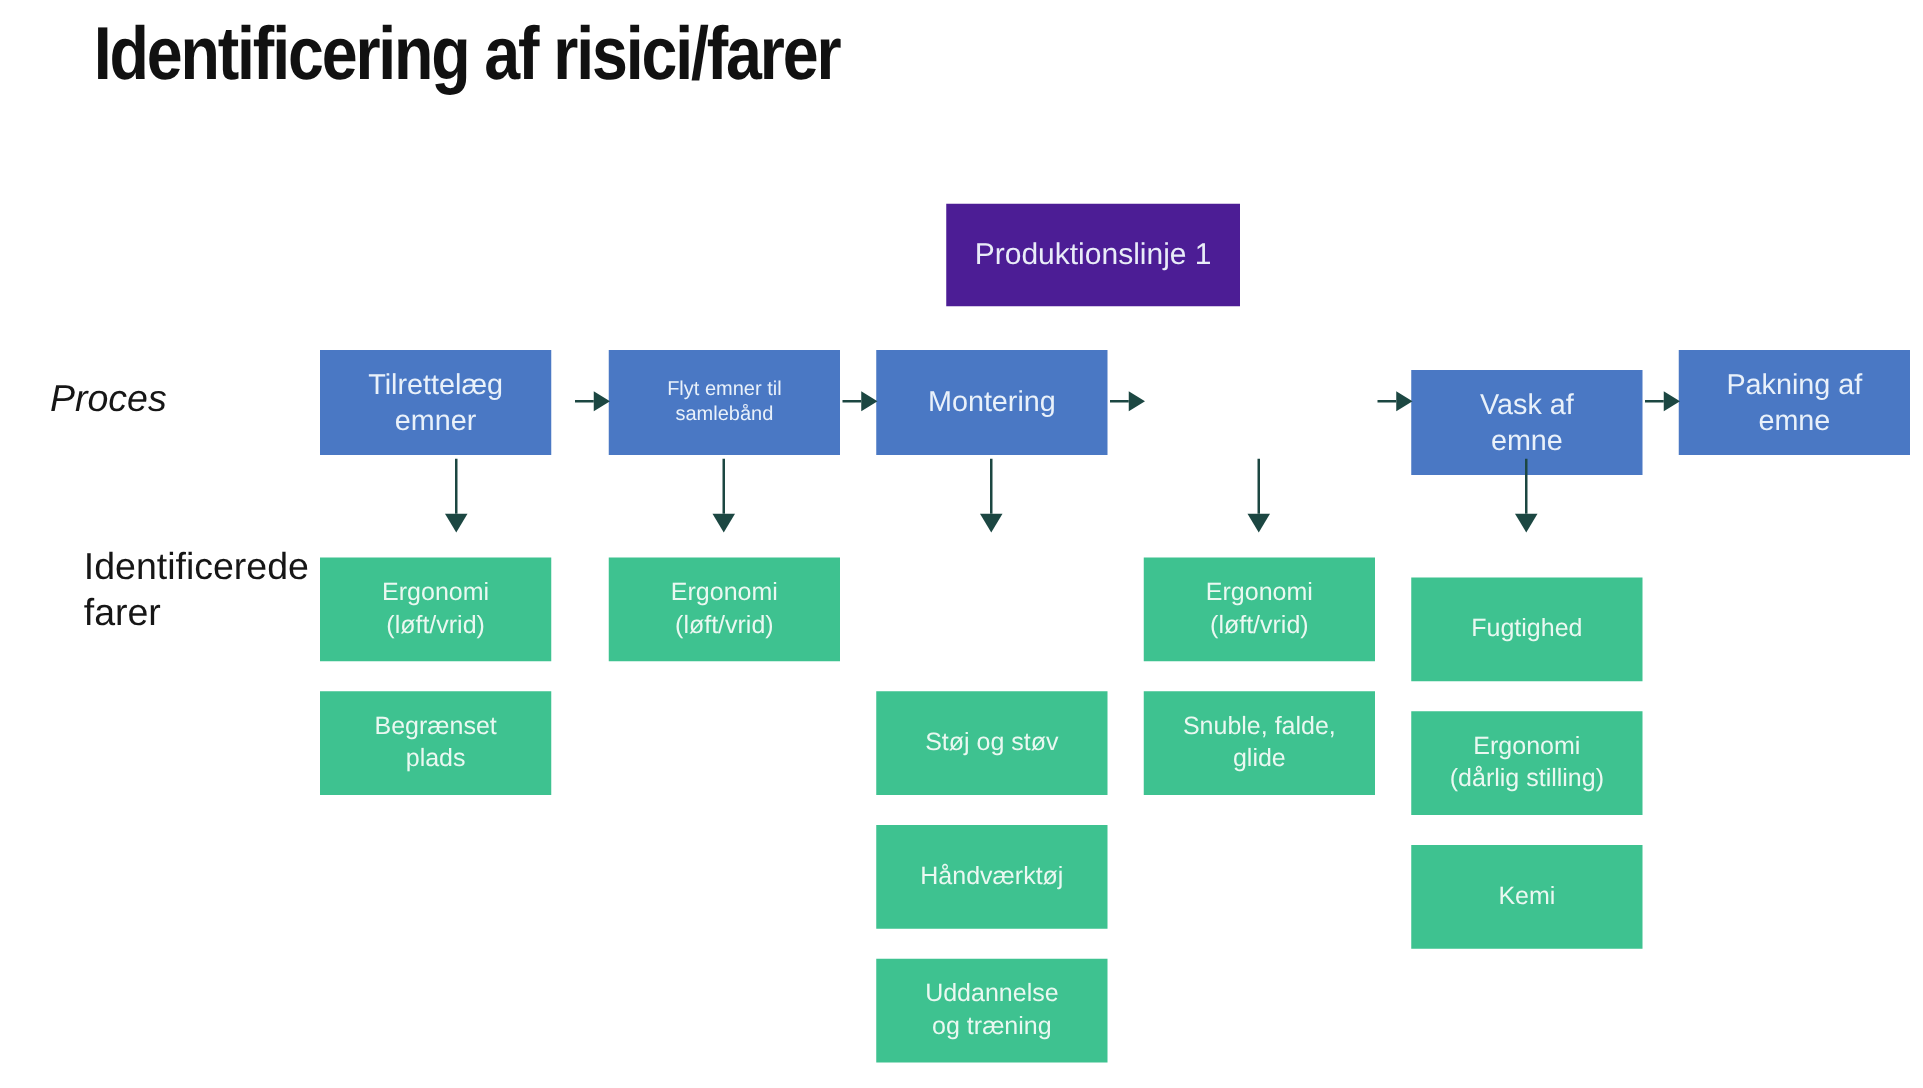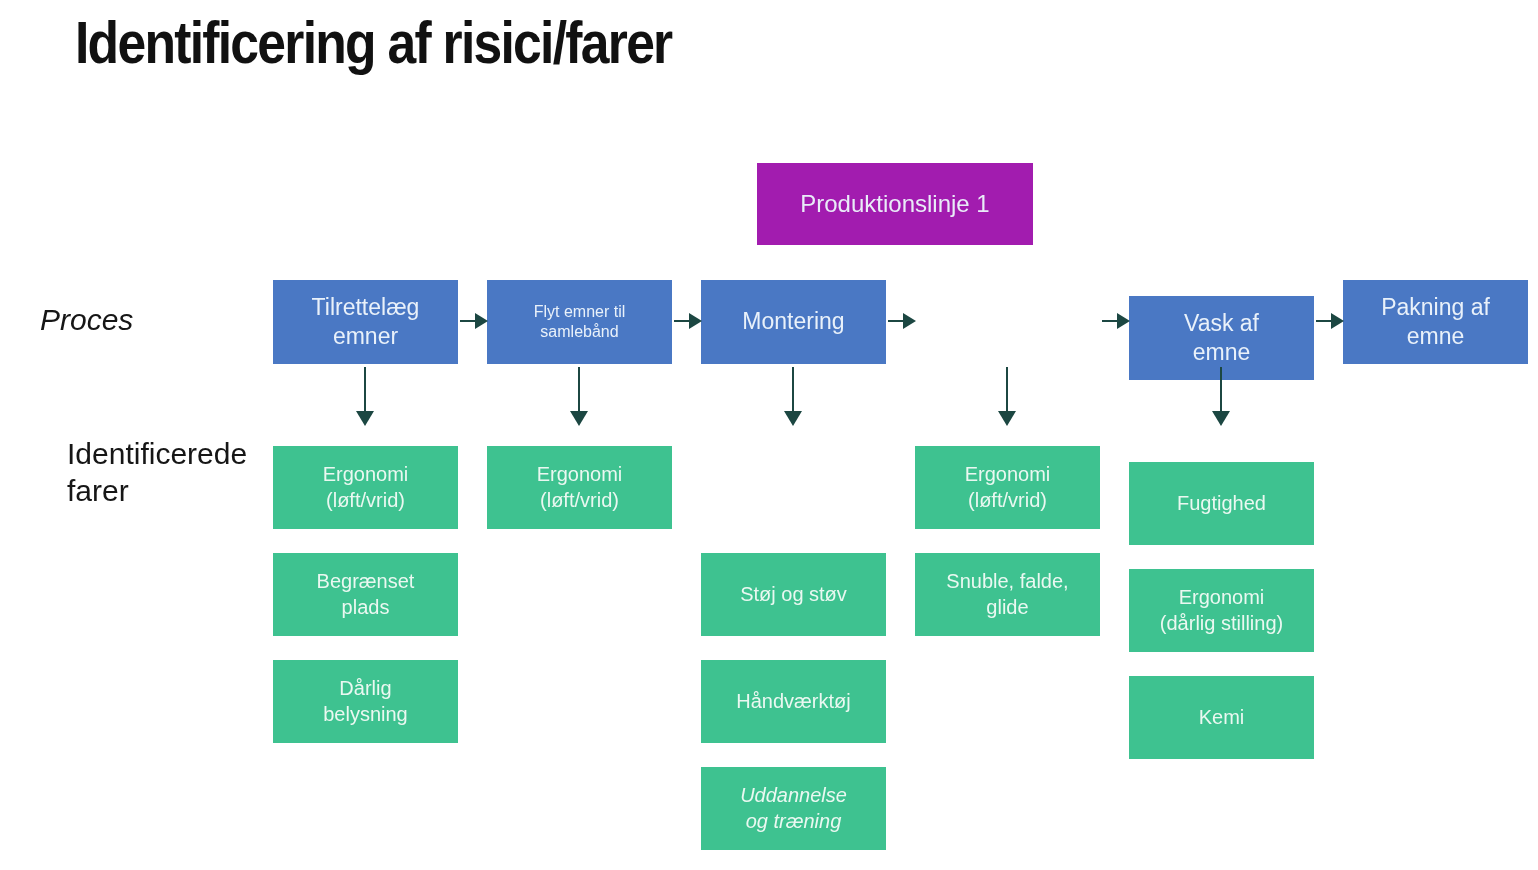--- a/index.html
+++ b/index.html
@@ -37,23 +37,23 @@
     white-space: pre-line;
   }
   #label-proces { top: 302px; font-style: italic; }
   #label-farer  { top: 436px; width: 230px; margin-left: 27px; }
 
   
   #root-box {
     position: absolute;
     left: 757px;
     top: 163px;
-    width: 276px;
+    width: 235px;
     height: 82px;
-    background: #a21caf;
+    background: #4c1d95;
     color: #E9ECF8;
     display: flex;
     align-items: center;
     justify-content: center;
     font-size: 24px;
     text-align: center;
   }
 
   
   .box {
@@ -75,32 +75,32 @@
   }
   .process.small-text { font-size: 16px; }
   .hazard {
     height: 83px;
     background: #3EC290;
     color: #EAF8F1;
     font-size: 20px;
   }
 
   
-  .c0 { left: 273px; }
+  .c0 { left: 256px; }
   .c1 { left: 487px; }
   .c2 { left: 701px; }
   .c3 { left: 915px; }
   .c4 { left: 1129px; margin-top: 16px; }
   .c5 { left: 1343px; }
 
   
   .r0 { top: 446px; }
   .r1 { top: 553px; }
   .r2 { top: 660px; }
-  .r3 { top: 767px; font-style: italic; }
+  .r3 { top: 767px; }
 
   
   .h-arrow {
     position: absolute;
     top: 320px;
     width: 15px;
     height: 2px;
     background: #1C4742;
   }
   .h-arrow::after {
@@ -177,22 +177,20 @@
   <div class="v-arrow va0"></div>
   <div class="v-arrow va1"></div>
   <div class="v-arrow va2"></div>
   <div class="v-arrow va3"></div>
   <div class="v-arrow va4"></div>
 
   <div class="box hazard c0 r0">Ergonomi
 (løft/vrid)</div>
   <div class="box hazard c0 r1">Begrænset
 plads</div>
-  <div class="box hazard c0 r2">Dårlig
-belysning</div>
 
   <div class="box hazard c1 r0">Ergonomi
 (løft/vrid)</div>
 
   <div class="box hazard c2 r1">Støj og støv</div>
   <div class="box hazard c2 r2">Håndværktøj</div>
   <div class="box hazard c2 r3">Uddannelse
 og træning</div>
 
   <div class="box hazard c3 r0">Ergonomi

